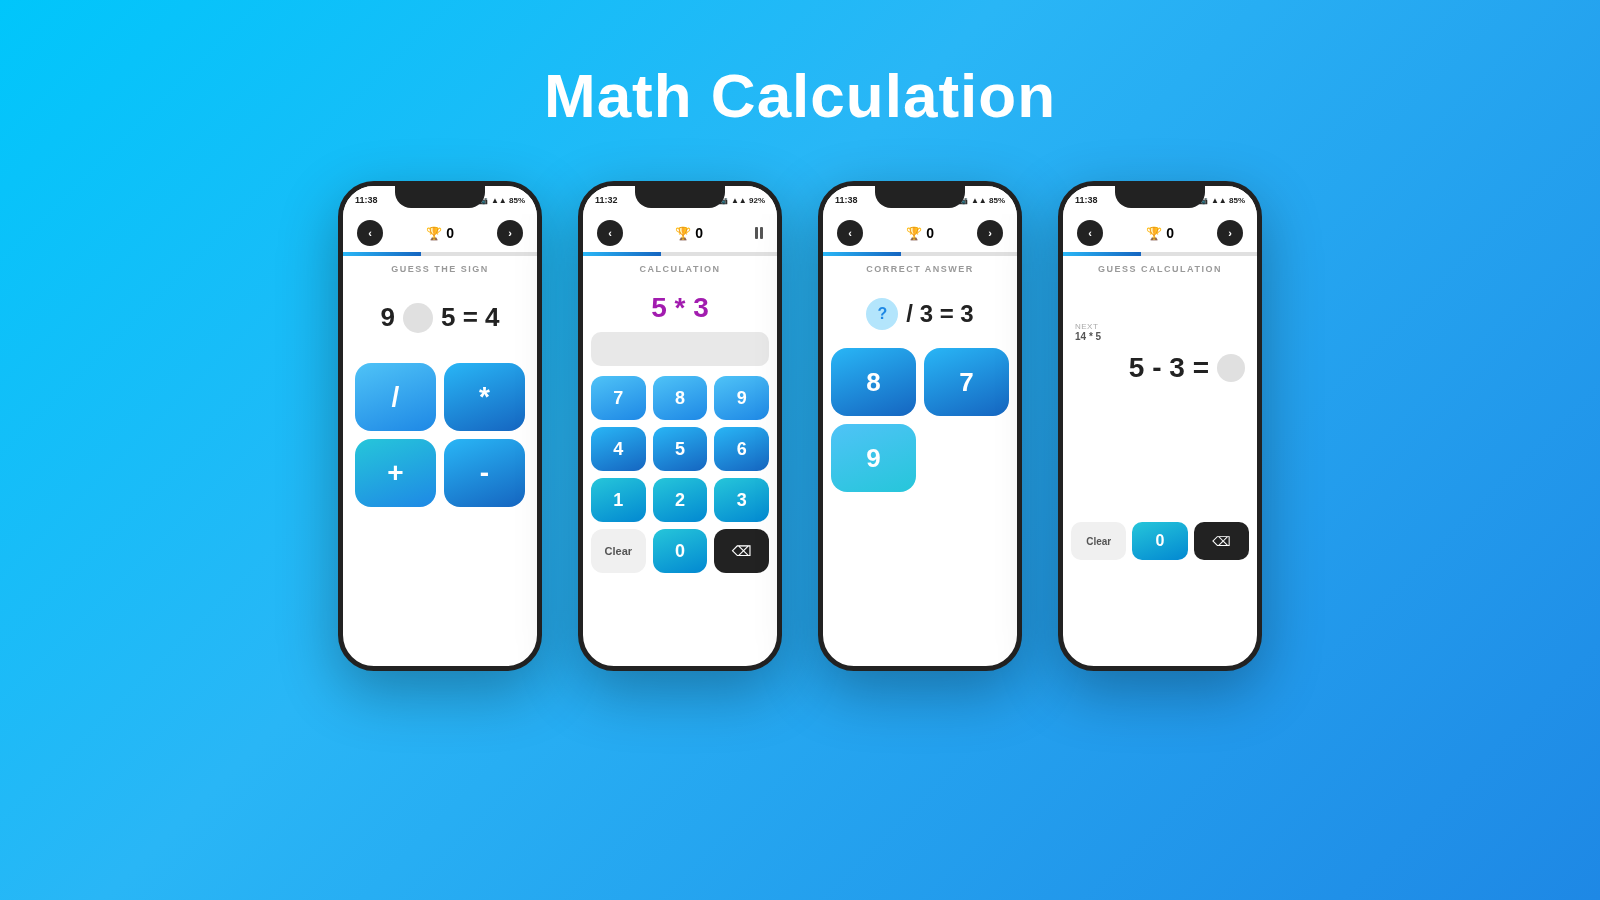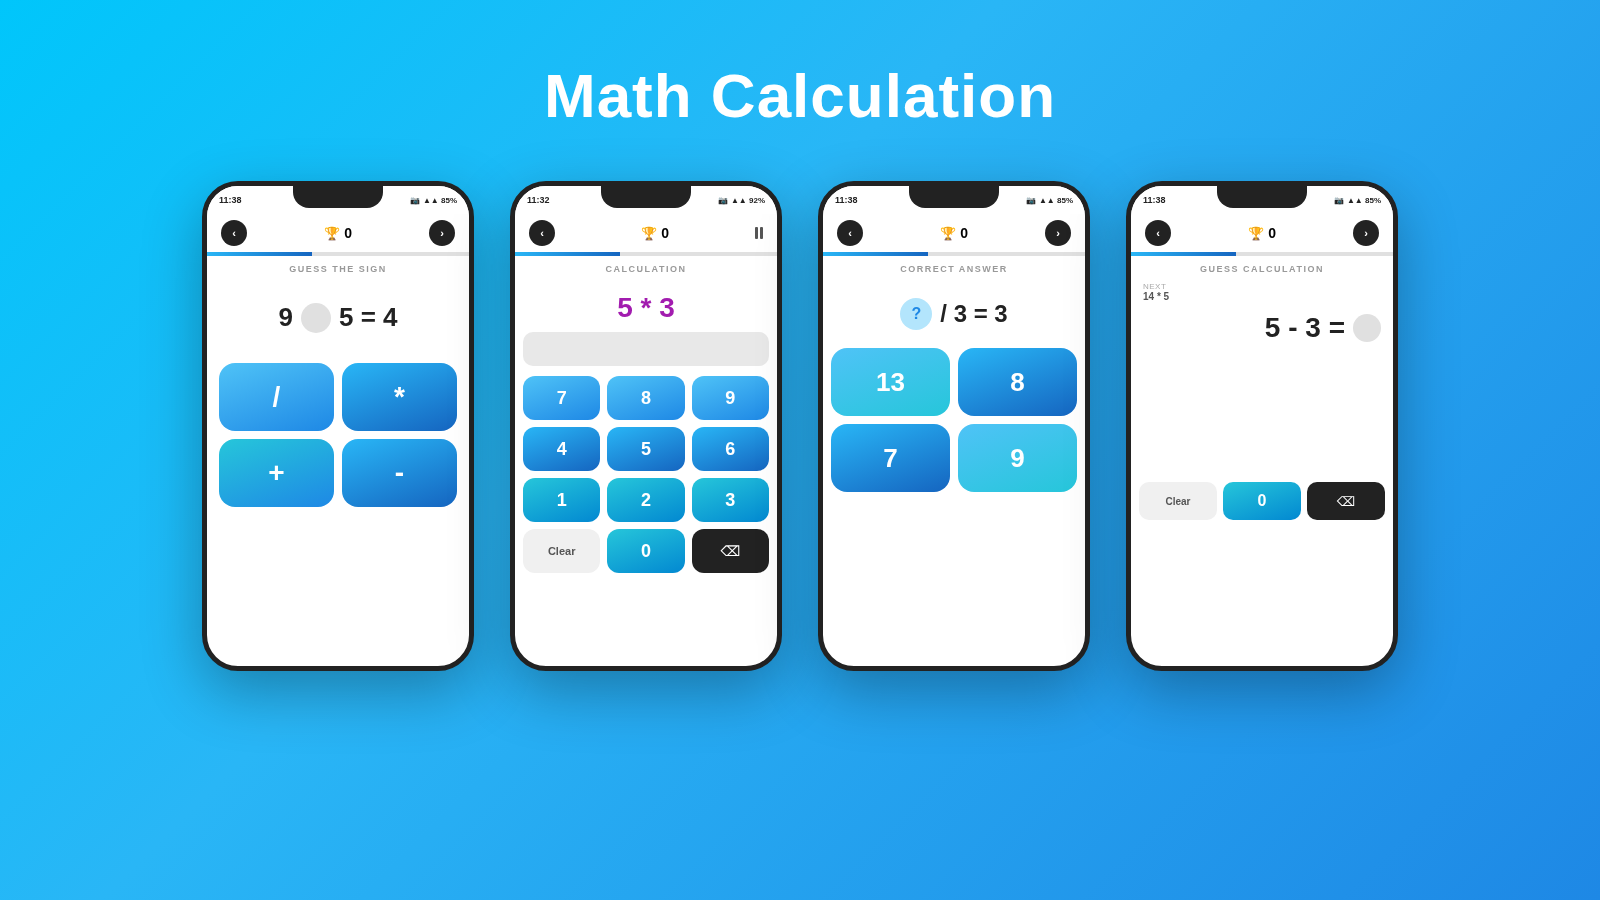--- a/index.html
+++ b/index.html
@@ -24,21 +24,21 @@
     .phones-row {
       display: flex;
       flex-direction: row;
       align-items: center;
       justify-content: center;
       gap: 36px;
       margin-top: 10px;
     }
     
     .phone {
-      width: 272px;
+      width: 204px;
       height: 490px;
       background: white;
       border-radius: 36px;
       border: 5px solid #222;
       position: relative;
       box-shadow: 0 20px 60px rgba(0,0,0,0.3);
       overflow: hidden;
       display: flex;
       flex-direction: column;
     }
@@ -297,20 +297,21 @@
     .answer-btn.teal { background: linear-gradient(160deg, #4fc3f7, #26c6da); }
     .answer-btn.blue { background: linear-gradient(160deg, #29b6f6, #1565c0); }
 
     
     .quick-next {
       font-size: 8px;
       color: #aaa;
       align-self: flex-start;
       margin-left: 4px;
       letter-spacing: 0.5px;
+      margin-top: 40px;
     }
     .quick-next-val {
       font-size: 10px;
       color: #555;
       align-self: flex-start;
       margin-left: 4px;
       font-weight: 600;
       margin-bottom: 6px;
     }
     .quick-eq-row {
@@ -544,23 +545,20 @@
     <div class="progress-bar-wrap">
       <div class="progress-bar-fill"></div>
     </div>
     <div class="screen-label">CORRECT ANSWER</div>
     <div class="phone-content">
       <div class="correct-eq">
         <div class="question-circle">?</div>
         <span>/ 3 = 3</span>
       </div>
       <div class="answer-grid">
-        <div class="answer-btn teal">
-            <span>13</span>
-          </div>
         <div class="answer-btn blue">
             <span>8</span>
           </div>
         <div class="answer-btn blue">
             <span>7</span>
           </div>
         <div class="answer-btn teal">
             <span>9</span>
           </div>
       </div>

